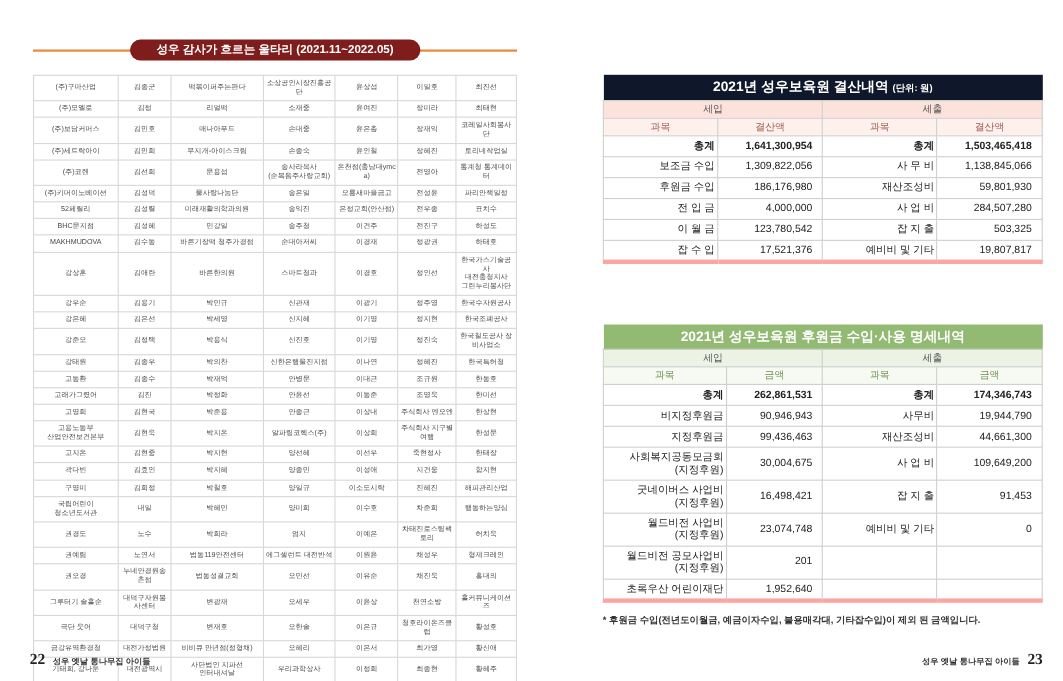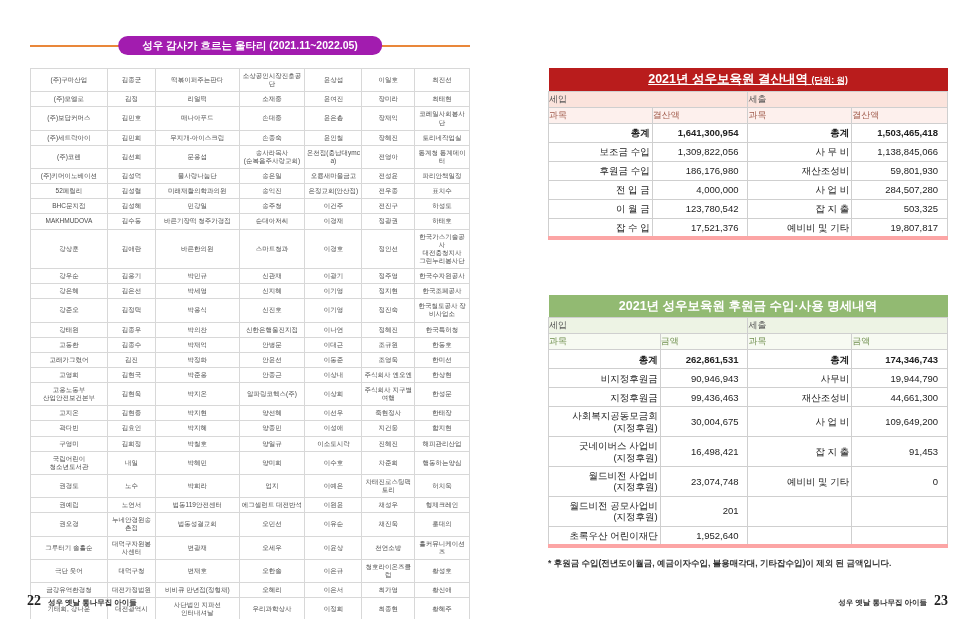--- a/index.html
+++ b/index.html
@@ -10,47 +10,47 @@
     font-family: "Liberation Sans", sans-serif;
     overflow: hidden;
   }
 
   
   .left-page { position:absolute; left:30px; top:36px; width:440px; }
   .title-banner { position:relative; height:20px; margin-bottom:12px; }
   .title-line { position:absolute; top:9px; left:0; right:0; height:2px; background:#e9873a; }
   .title-pill {
     position:absolute; left:50%; top:0; transform:translateX(-50%);
-    background:#a21caf; color:#ffffff; font-weight:bold; font-size:10.5px;
+    background:#7f1d1d; color:#ffffff; font-weight:bold; font-size:10.5px;
     padding:4px 24px; border-radius:11px; white-space:nowrap; line-height:1;
   }
   .name-table { width:100%; border-collapse:collapse; table-layout:fixed; }
   .name-table td {
     border:1px solid #d8d8d8;
     font-size:6.5px; color:#4a4a4a; text-align:center; vertical-align:middle;
     padding:3px 1px; line-height:1.25;
     white-space:pre-line; word-break:break-all; overflow:hidden;
   }
 
   
   .right-page { position:absolute; left:548px; top:68px; width:400px; }
   .fin-table { width:100%; border-collapse:collapse; table-layout:fixed; }
   .fin-table th, .fin-table td { border:1px solid #cfcfcf; }
   .fin-table tr.last-row td { border-bottom:4px solid #fca5a5; }
   .fin-head {
     color:#ffffff; font-weight:bold; font-size:12.5px; height:23px;
     text-align:center; letter-spacing:0; border:none !important;
   }
-  .t1 .fin-head { background:#b91c1c;text-decoration:underline; }
+  .t1 .fin-head { background:#0f172a; }
   .t2 .fin-head { background:#92ba72; }
   .fin-head .unit { font-size:8.5px; font-weight:bold; }
-  .fin-sub th { font-size:9px; font-weight:normal; color:#555; height:16px; text-align:left; }
+  .fin-sub th { font-size:9px; font-weight:normal; color:#555; height:16px; text-align:center; }
   .t1 .fin-sub th { background:#fbe3dc; }
   .t2 .fin-sub th { background:#edf3e4; }
-  .fin-cols th { font-size:9px; font-weight:normal; height:16px; text-align:left; }
+  .fin-cols th { font-size:9px; font-weight:normal; height:16px; text-align:center; }
   .t1 .fin-cols th { background:#fdf0ed; color:#a05a4b; }
   .t2 .fin-cols th { background:#f7faf2; color:#70904f; }
   .fin-table td {
     font-size:9.5px; color:#222222; height:19px; vertical-align:middle; line-height:1.2;
   }
   .fin-table td.lbl { text-align:right; white-space:pre-line; padding:3px 2px; }
   .fin-table td.val { text-align:right; padding:3px 9px 3px 2px; }
   .fin-table tr.bold td { font-weight:bold; }
   .t2 { margin-top:55px; }
   .footnote { margin-top:10px; font-size:8.5px; font-weight:bold; color:#333; }

